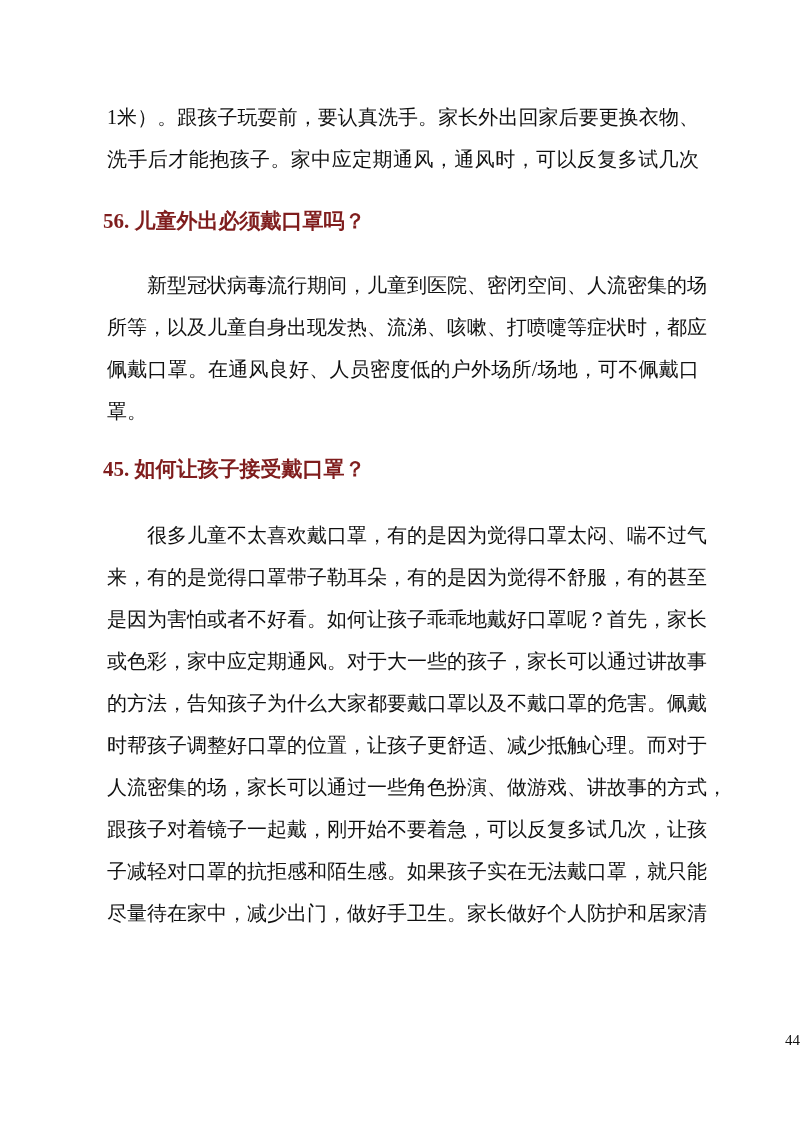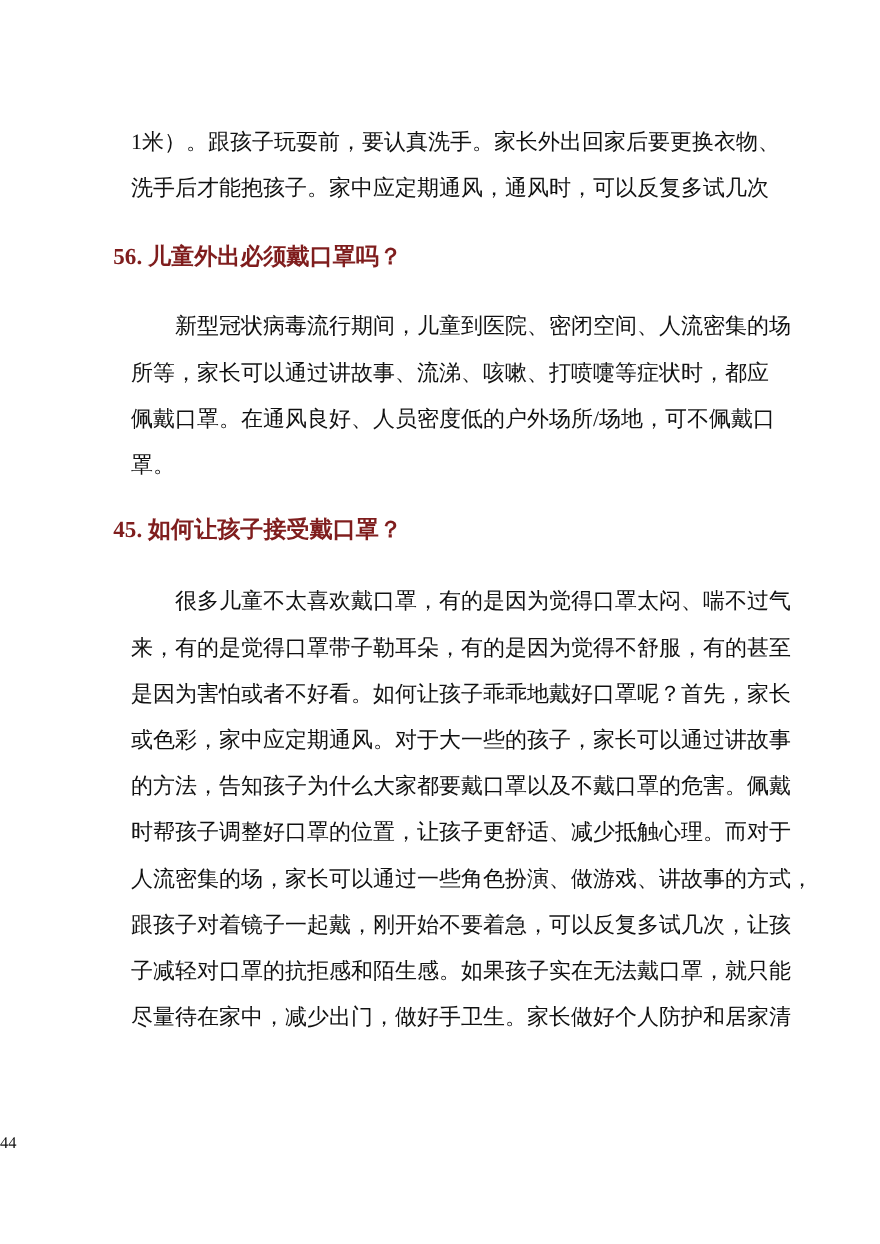--- a/index.html
+++ b/index.html
@@ -16,21 +16,21 @@
     font-family: "Liberation Serif", "DejaVu Serif", serif;
     overflow: hidden;
   }
   .doc-content {
     position: absolute;
     top: 92px;
     left: 103px;
     width: 600px;
   }
   .para {
-    margin: 16px;
+    margin: 4px;
     font-size: 20px;
     line-height: 42px;
     font-weight: 400;
   }
   .line {
     text-align: justify;
     text-align-last: justify;
     white-space: nowrap;
   }
   .line.line-end {
@@ -49,42 +49,42 @@
   }
   .q-heading.h56 { margin-top: 20px; }
   .q-heading.h57 { margin-top: 16px; }
   .para.p2 { margin-top: 22px; }
   .para.p3 { margin-top: 24px; }
   .page-footer {
     position: absolute;
     top: 1032px;
     left: 0;
     width: 800px;
-    text-align: left;
+    text-align: right;
     font-size: 15px;
     color: #111111;
     font-family: "Liberation Serif", "DejaVu Serif", serif;
   }
 </style>
 </head>
 <body>
 
 <div class="doc-page">
   <div class="doc-content">
 
     <div class="para p1">
       <div class="line">1米）。跟孩子玩耍前，要认真洗手。家长外出回家后要更换衣物、</div>
       <div class="line">洗手后才能抱孩子。家中应定期通风，通风时，可以反复多试几次</div>
     </div>
 
     <h2 class="q-heading h56">56. 儿童外出必须戴口罩吗？</h2>
 
     <div class="para p2">
       <div class="line line-indent">新型冠状病毒流行期间，儿童到医院、密闭空间、人流密集的场</div>
-      <div class="line">所等，家长可以通过讲故事、流涕、咳嗽、打喷嚏等症状时，都应</div>
+      <div class="line">所等，以及儿童自身出现发热、流涕、咳嗽、打喷嚏等症状时，都应</div>
       <div class="line">佩戴口罩。在通风良好、人员密度低的户外场所/场地，可不佩戴口</div>
       <div class="line line-end">罩。</div>
     </div>
 
     <h2 class="q-heading h57">45. 如何让孩子接受戴口罩？</h2>
 
     <div class="para p3">
       <div class="line line-indent">很多儿童不太喜欢戴口罩，有的是因为觉得口罩太闷、喘不过气</div>
       <div class="line">来，有的是觉得口罩带子勒耳朵，有的是因为觉得不舒服，有的甚至</div>
       <div class="line">是因为害怕或者不好看。如何让孩子乖乖地戴好口罩呢？首先，家长</div>

